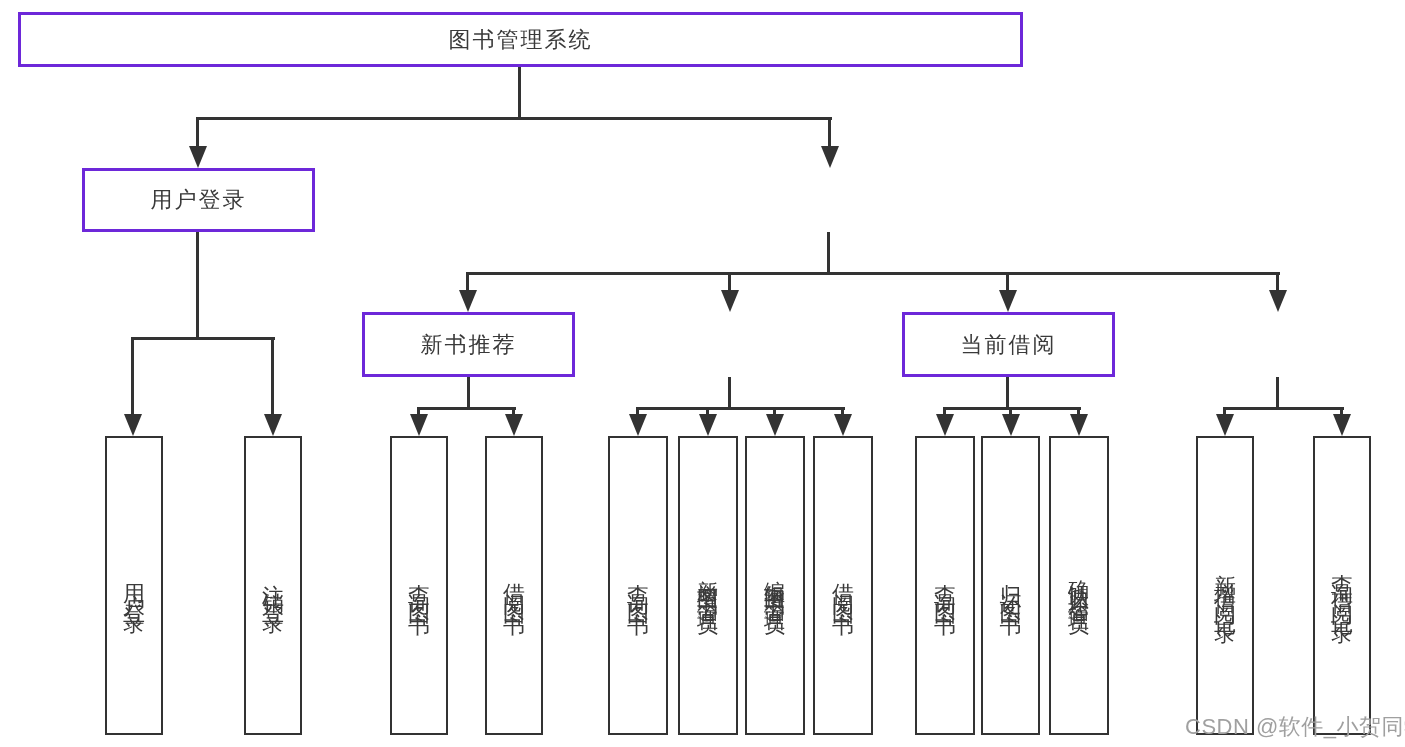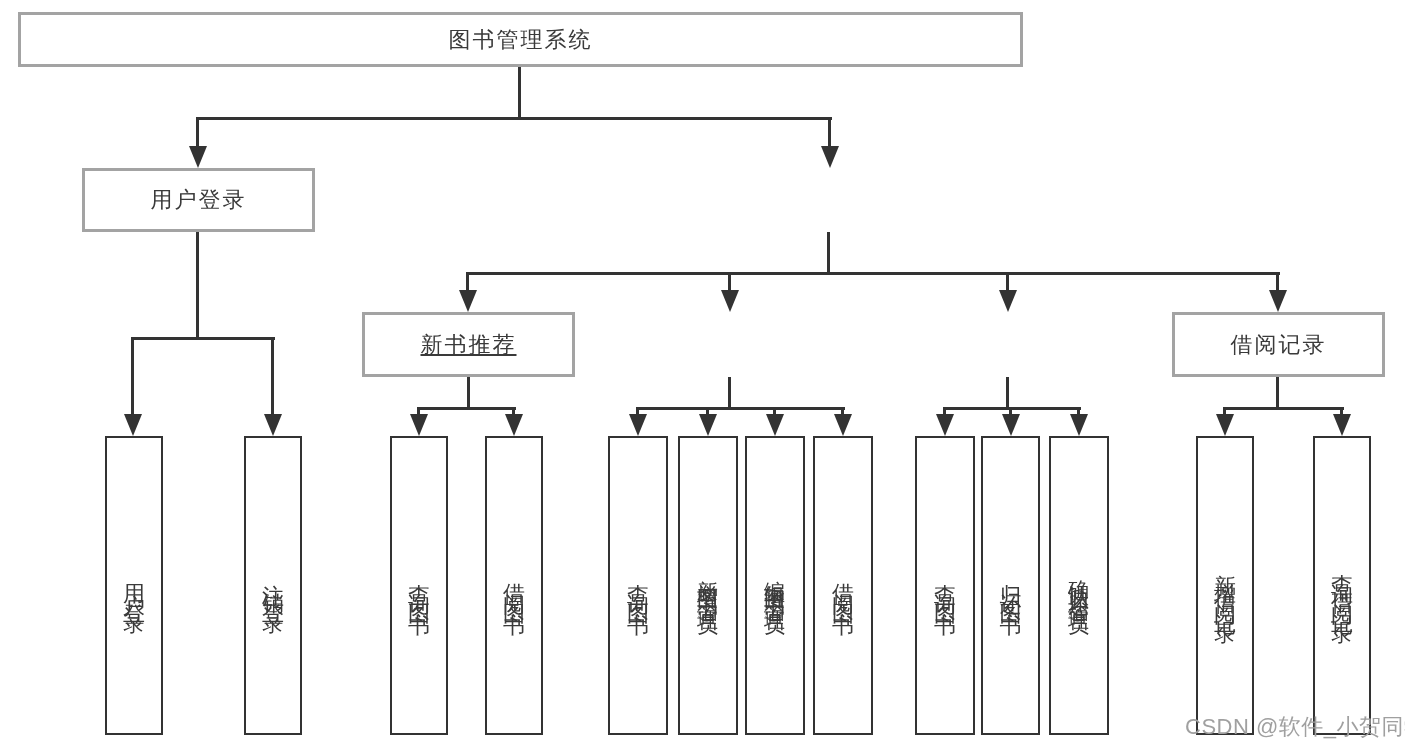--- a/index.html
+++ b/index.html
@@ -17,21 +17,21 @@
   
   .arw{
     position:absolute;width:0;height:0;
     border-left:9px solid transparent;
     border-right:9px solid transparent;
     border-top:22px solid #333333;
   }
   
   .hbox{
     position:absolute;box-sizing:border-box;
-    background:#ffffff;border:3px solid #a3a3a3;
+    background:#ffffff;border:3px solid #6d28d9;
     display:flex;align-items:center;justify-content:center;
     font-size:22px;color:#3a3a3a;letter-spacing:2px;
   }
   
   .vbox{
     position:absolute;box-sizing:border-box;
     top:436px;height:299px;
     background:#ffffff;border:2px solid #333333;
     display:flex;align-items:center;justify-content:center;
   }
@@ -112,25 +112,25 @@
   <div class="arw" style="left:1333px;top:414px;"></div>
 
   <div class="hbox" style="left:18px;top:12px;width:1005px;height:55px;">
     <span>图书管理系统</span>
   </div>
 
   <div class="hbox" style="left:82px;top:168px;width:233px;height:64px;">
     <span>用户登录</span>
   </div>
 
-  <div class="hbox" style="left:362px;top:312px;width:213px;height:65px;text-decoration:underline;">
+  <div class="hbox" style="left:362px;top:312px;width:213px;height:65px;">
     <span>新书推荐</span>
   </div>
-  <div class="hbox" style="left:1172px;top:312px;width:213px;height:65px;">
-    <span>借阅记录</span>
+  <div class="hbox" style="left:902px;top:312px;width:213px;height:65px;">
+    <span>当前借阅</span>
   </div>
 
   <div class="vbox" style="left:105px;width:58px;">
     <span>用户登录</span>
   </div>
   <div class="vbox" style="left:244px;width:58px;">
     <span>注销登录</span>
   </div>
 
   <div class="vbox" style="left:390px;width:58px;">

